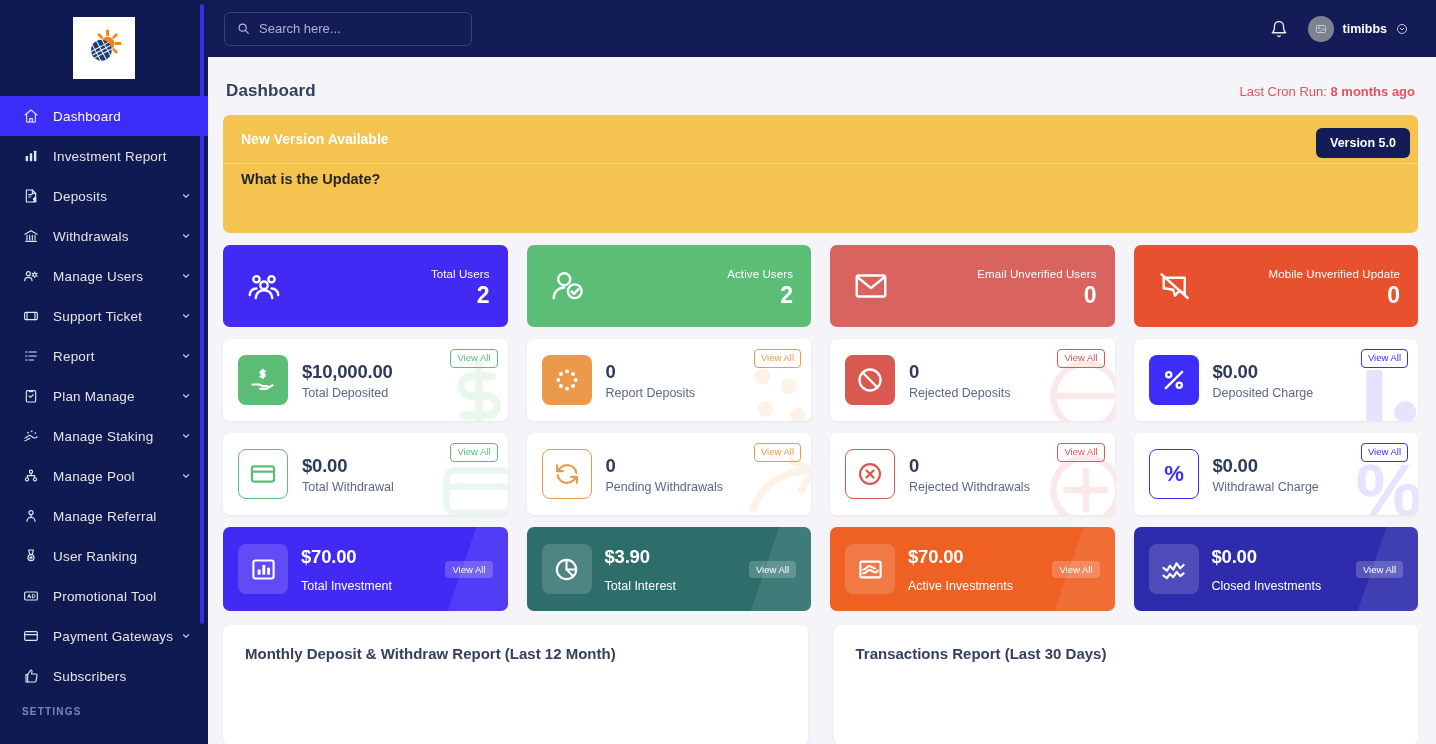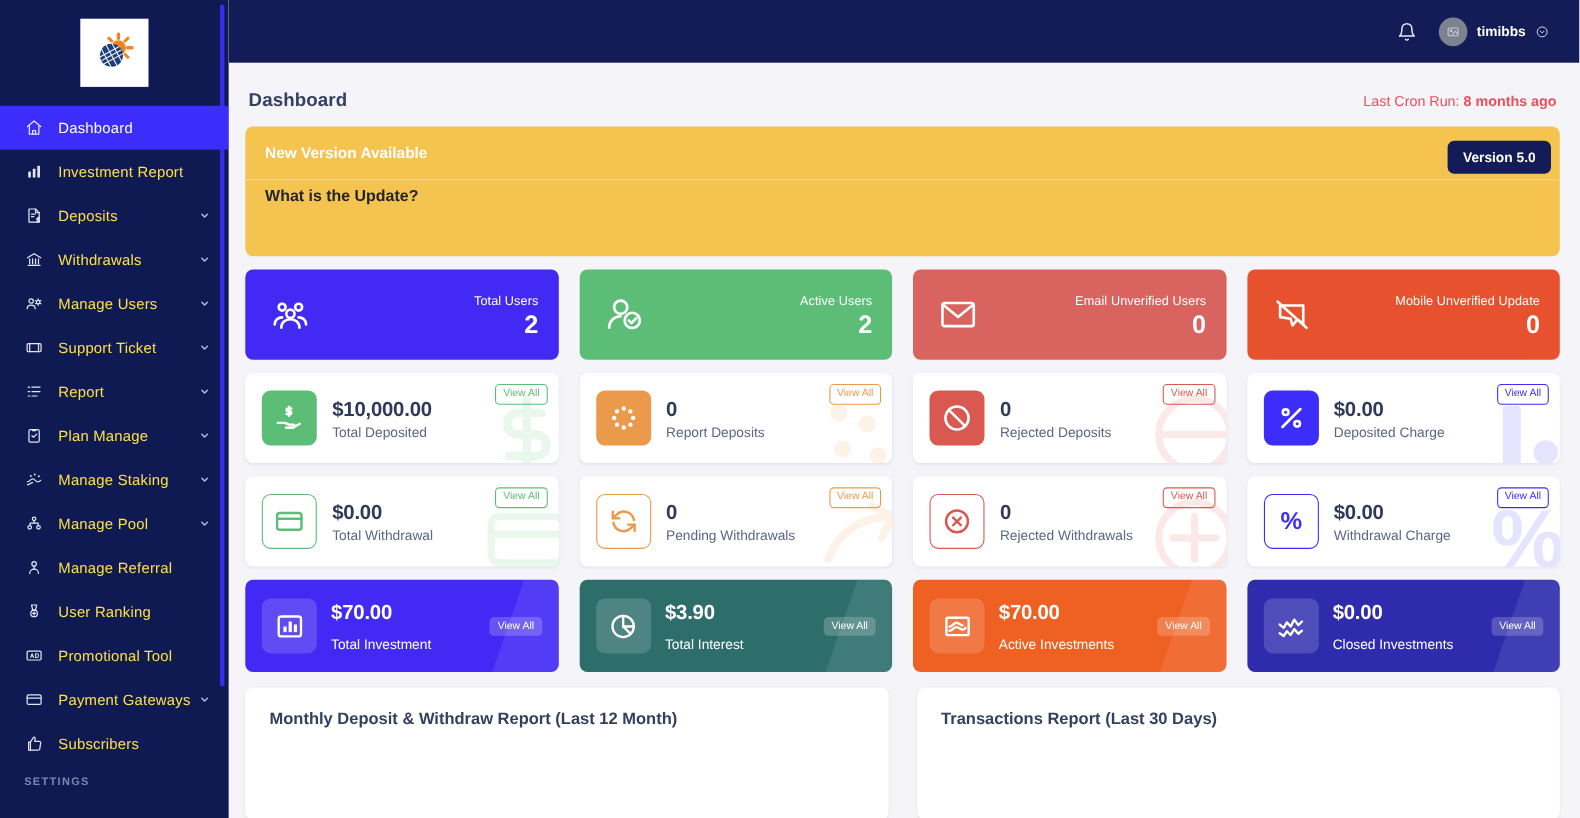--- a/index.html
+++ b/index.html
@@ -30,21 +30,21 @@
   }
   #sidebar-scroll {
     height: 648px;
     overflow: hidden;
     position: relative;
   }
   .nav-item {
     display: flex; align-items: center;
     height: 40px;
     padding: 0 16px 0 22px;
-    color: #fde047;
+    color: #e5e5e5;
     font-size: 13.5px;
     letter-spacing: .2px;
     cursor: pointer;
     position: relative;
   }
   .nav-item.active {
     background: #3d2dfb;
     color: #ffffff;
   }
   .nav-icon {
@@ -503,20 +503,27 @@
     <div class="nav-section-title">SETTINGS</div>
   </nav>
   <div id="sidebar-track">
     <div id="sidebar-thumb"></div>
   </div>
 </aside>
 
 <div id="main">
 
   <header id="topbar">
+    <div id="search-box">
+      <svg viewBox="0 0 24 24" fill="none" stroke="currentColor" stroke-width="2.2">
+        <circle cx="10.5" cy="10.5" r="6.5"></circle>
+          <path d="M15.5 15.5 L21 21" stroke-linecap="round"></path>
+      </svg>
+      <span>Search here...</span>
+    </div>
     <div id="topbar-right">
       <div id="bell-btn">
         <svg viewBox="0 0 24 24" fill="none" stroke="currentColor" stroke-width="1.8">
           <path d="M18 8a6 6 0 1 0-12 0c0 7-3 9-3 9h18s-3-2-3-9" stroke-linecap="round" stroke-linejoin="round"></path>
           <path d="M13.7 21a2 2 0 0 1-3.4 0" stroke-linecap="round"></path>
         </svg>
       </div>
       <div id="user-menu">
         <div id="avatar">
           <svg viewBox="0 0 24 24" fill="none" stroke="currentColor" stroke-width="2">

